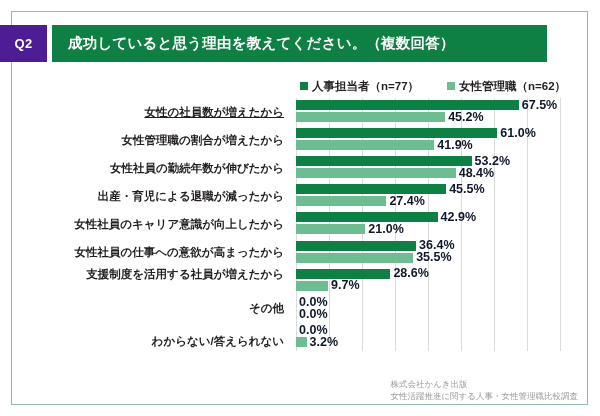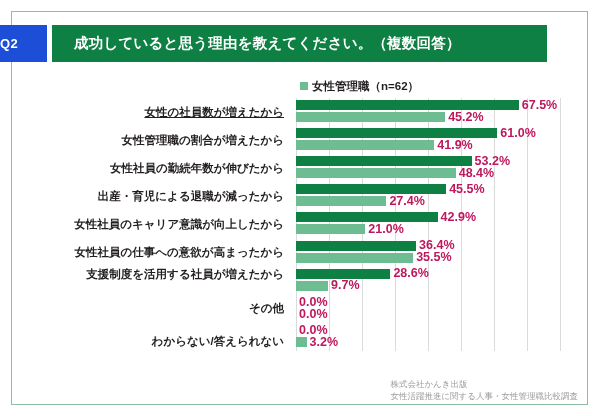--- a/index.html
+++ b/index.html
@@ -28,40 +28,41 @@
     background: #ffffff;
   }
 
   
   .qtag {
     position: absolute;
     left: 0px;
     top: 25px;
     width: 47px;
     height: 37px;
-    background: #1d4ed8;
+    background: #4c1d95;
     color: #ffffff;
     font-size: 13px;
     font-weight: bold;
     display: flex;
     align-items: center;
+    justify-content: center;
     letter-spacing: 0.3px;
   }
   .qbar {
     position: absolute;
     left: 52px;
     top: 25px;
     width: 495px;
     height: 37px;
     background: #0f8044;
     color: #ffffff;
     display: flex;
     align-items: center;
     box-sizing: border-box;
-    padding-left: 22px;
+    padding-left: 16px;
   }
   .qbar-text {
     font-size: 14.5px;
     font-weight: bold;
     letter-spacing: 0.2px;
     white-space: nowrap;
   }
 
   
   .legend {
@@ -141,21 +142,21 @@
   .bar-wrap.top { top: 2px; }
   .bar-wrap.bot { top: 14px; }
   .bar {
     height: 10px;
   }
   .bar.a { background: #0f8044; }
   .bar.b { background: #6ebd92; }
   .bar-label {
     font-size: 12.5px;
     font-weight: bold;
-    color: #be185d;
+    color: #0f172a;
     margin-left: 3px;
     white-space: nowrap;
     line-height: 1;
   }
 
   
   .cats {
     position: absolute;
     left: 20px;
     top: 98px;
@@ -193,20 +194,24 @@
 
 <div class="qtag">
   <span>Q2</span>
 </div>
 
 <div class="qbar">
   <span class="qbar-text">成功していると思う理由を教えてください。（複数回答）</span>
 </div>
 
 <div class="legend" id="legend">
+    <div class="legend-item">
+      <span class="legend-swatch sw-a"></span>
+      <span>人事担当者（n=77）</span>
+    </div>
     <div class="legend-item">
       <span class="legend-swatch sw-b"></span>
       <span>女性管理職（n=62）</span>
     </div>
   </div>
 
 <div class="cats" id="cats">
     <div class="cat" style="top: 0px; text-decoration: underline;">女性の社員数が増えたから</div>
     <div class="cat" style="top: 56.2222px;">女性社員の勤続年数が伸びたから</div>
     <div class="cat" style="top: 28.1111px;">女性管理職の割合が増えたから</div>

